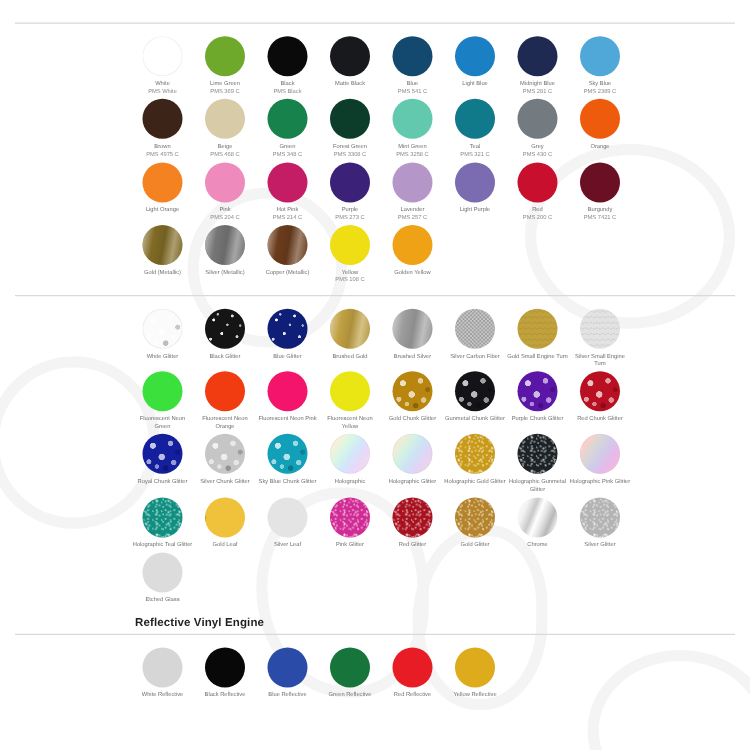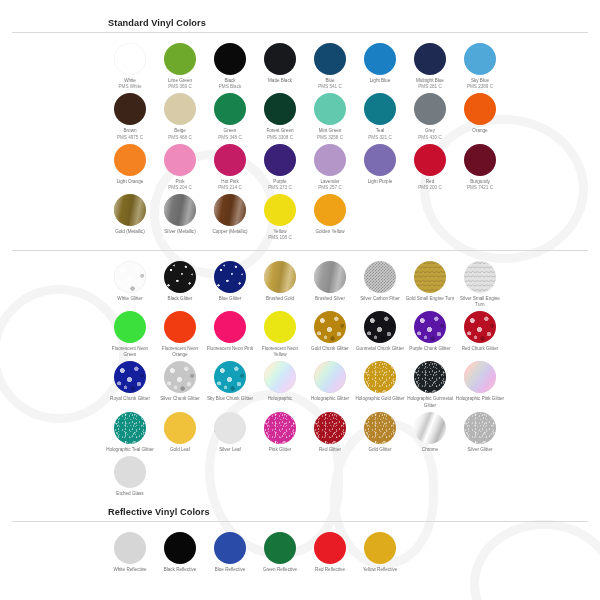--- a/index.html
+++ b/index.html
@@ -156,21 +156,20 @@
 
 <div class="watermark wm1"></div>
 <div class="watermark wm2"></div>
 <div class="watermark wm3"></div>
 <div class="watermark wm4"></div>
 <div class="watermark wm5"></div>
 <div class="watermark wm6"></div>
 
 <div class="page" id="page">
     <div class="section" style="padding-top: 18px;">
-      <div class="section-head">Standard Vinyl Colors</div>
       <div class="rule"></div>
       <div class="grid">
         <div class="cell">
           <div class="swatch ring" style="background: rgb(255, 255, 255);"></div>
           <div class="name">White</div>
           <div class="pms">PMS White</div>
         </div>
         <div class="cell">
           <div class="swatch " style="background: rgb(111, 169, 44);"></div>
           <div class="name">Lime Green</div>
@@ -435,21 +434,21 @@
           <div class="swatch tx-fine" style="background: rgb(180, 180, 180);"></div>
           <div class="name">Silver Glitter</div>
         </div>
         <div class="cell">
           <div class="swatch " style="background: rgb(220, 220, 220);"></div>
           <div class="name">Etched Glass</div>
         </div>
       </div>
     </div>
     <div class="section" style="padding-top: 10px;">
-      <div class="section-head">Reflective Vinyl Colors</div>
+      <div class="section-head">Reflective Vinyl Engine</div>
       <div class="rule"></div>
       <div class="grid">
         <div class="cell">
           <div class="swatch " style="background: rgb(214, 214, 214);"></div>
           <div class="name">White Reflective</div>
         </div>
         <div class="cell">
           <div class="swatch " style="background: rgb(8, 8, 8);"></div>
           <div class="name">Black Reflective</div>
         </div>

